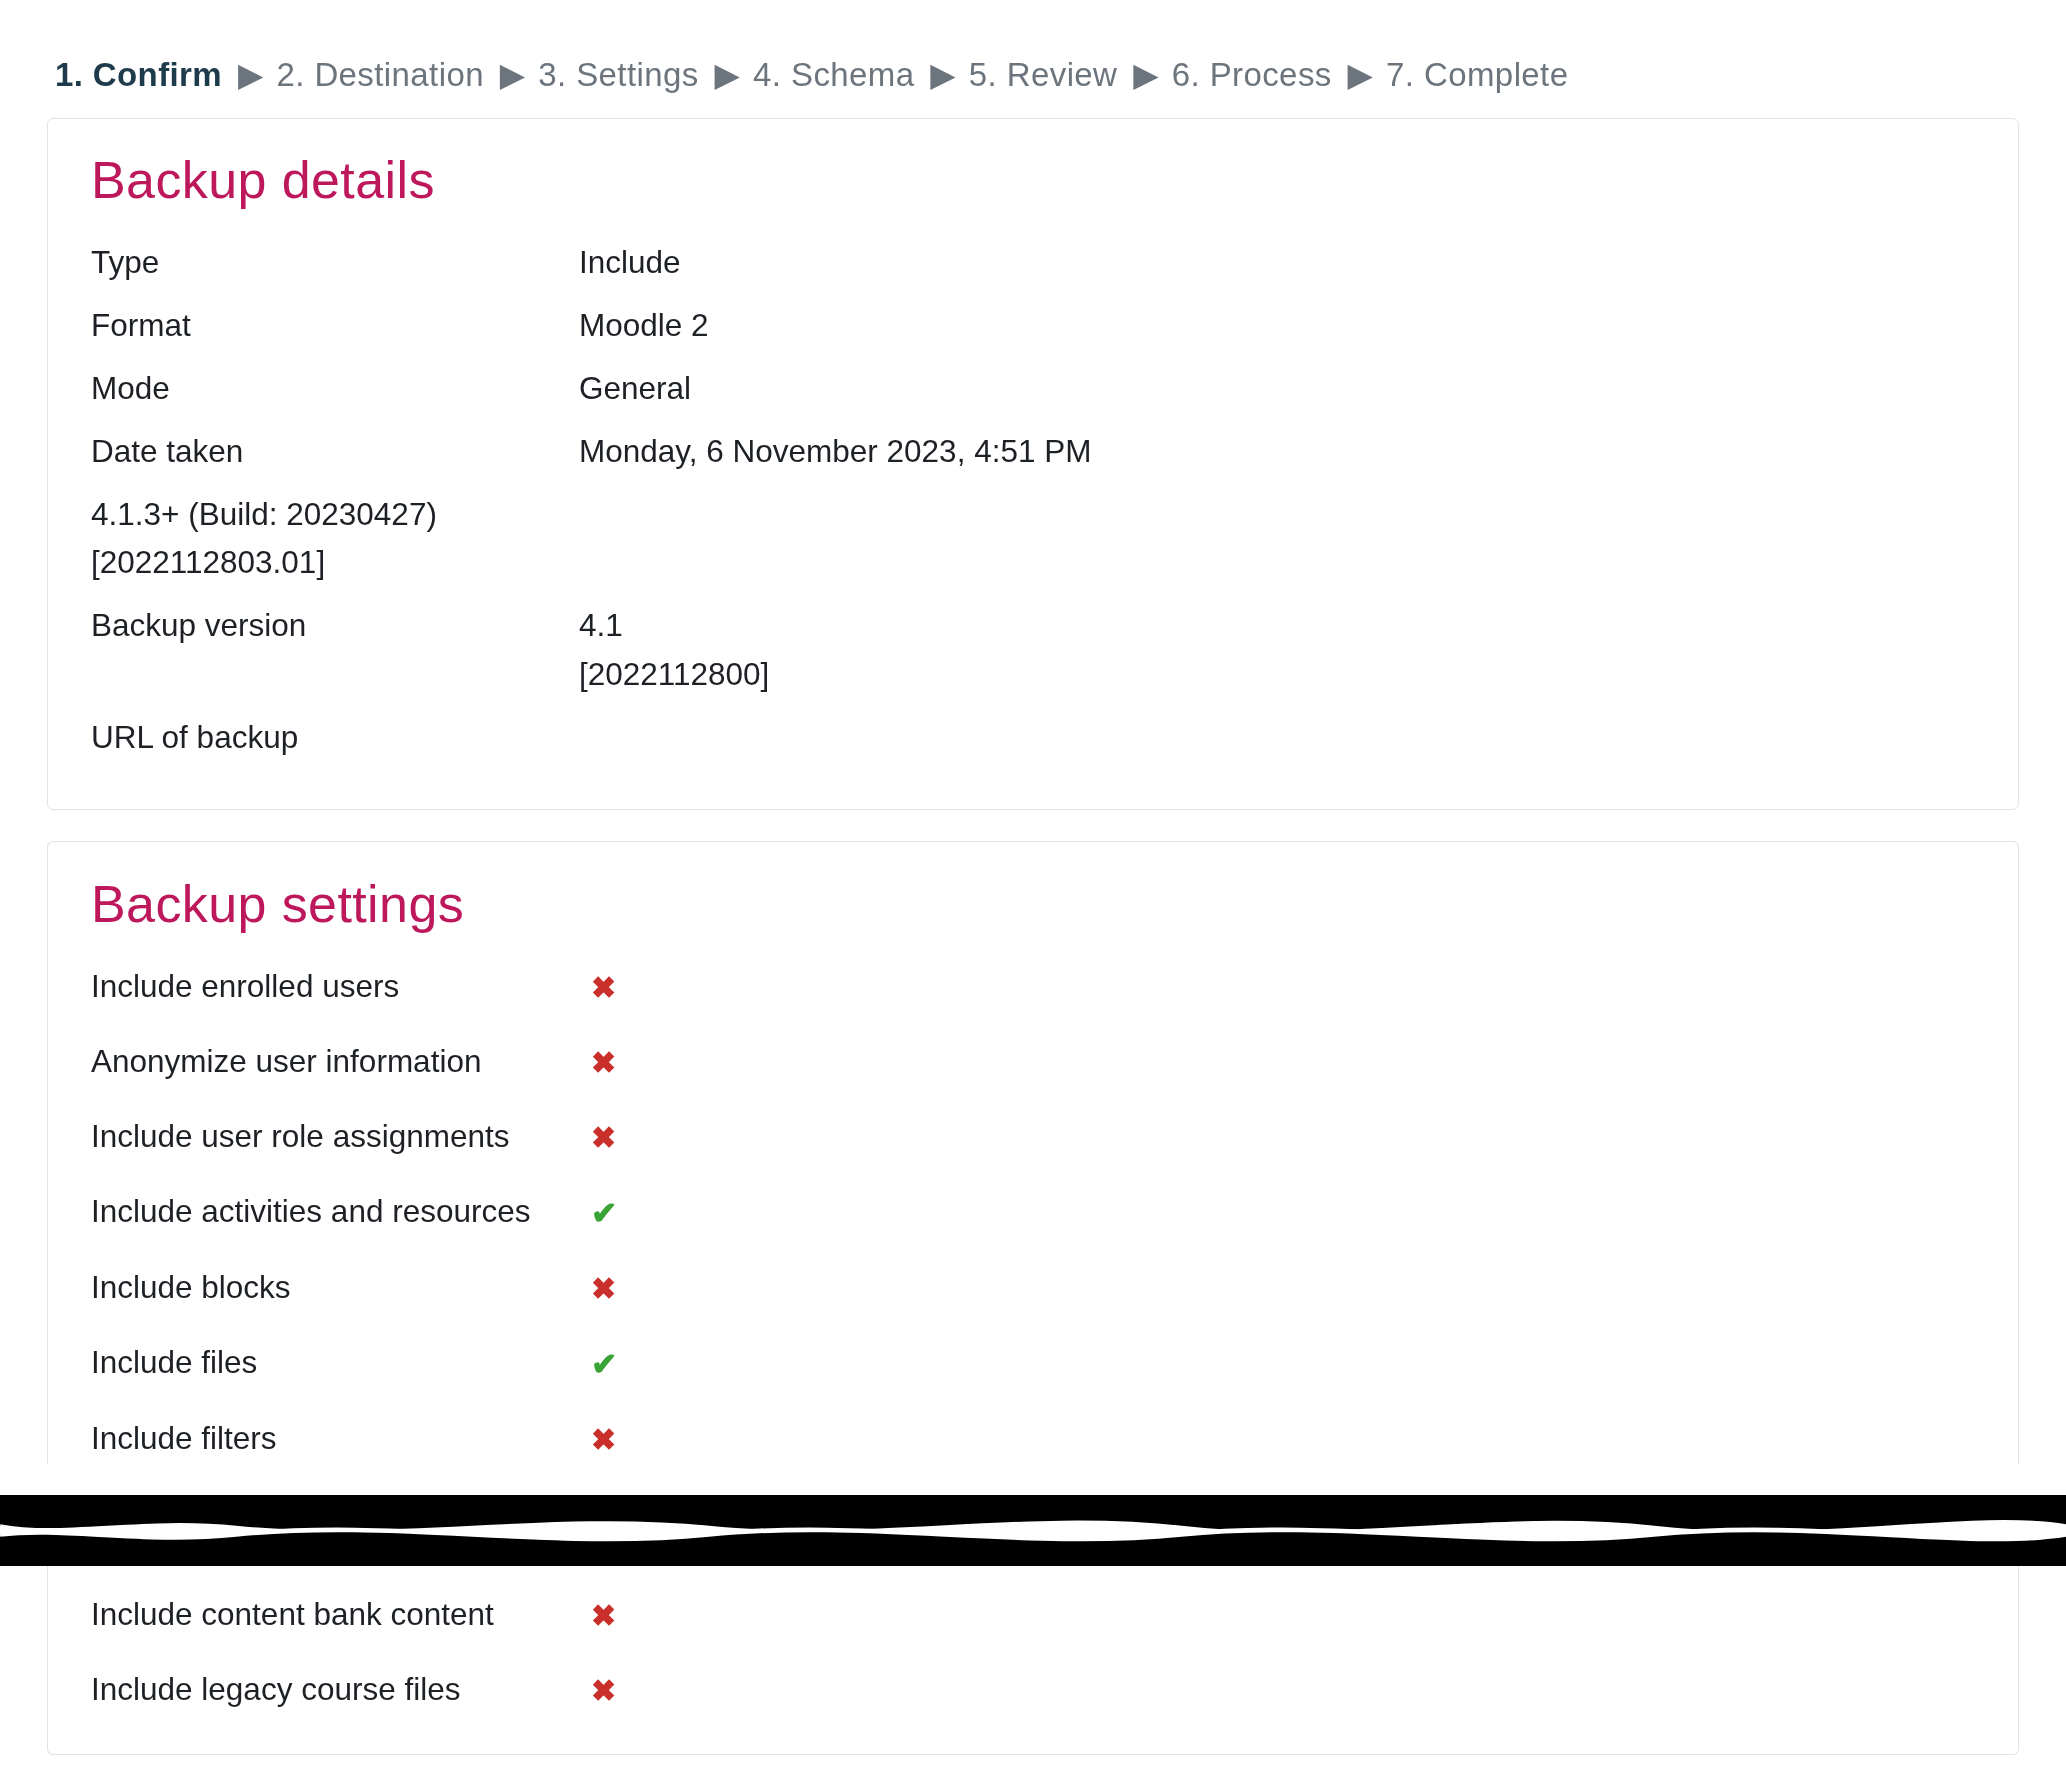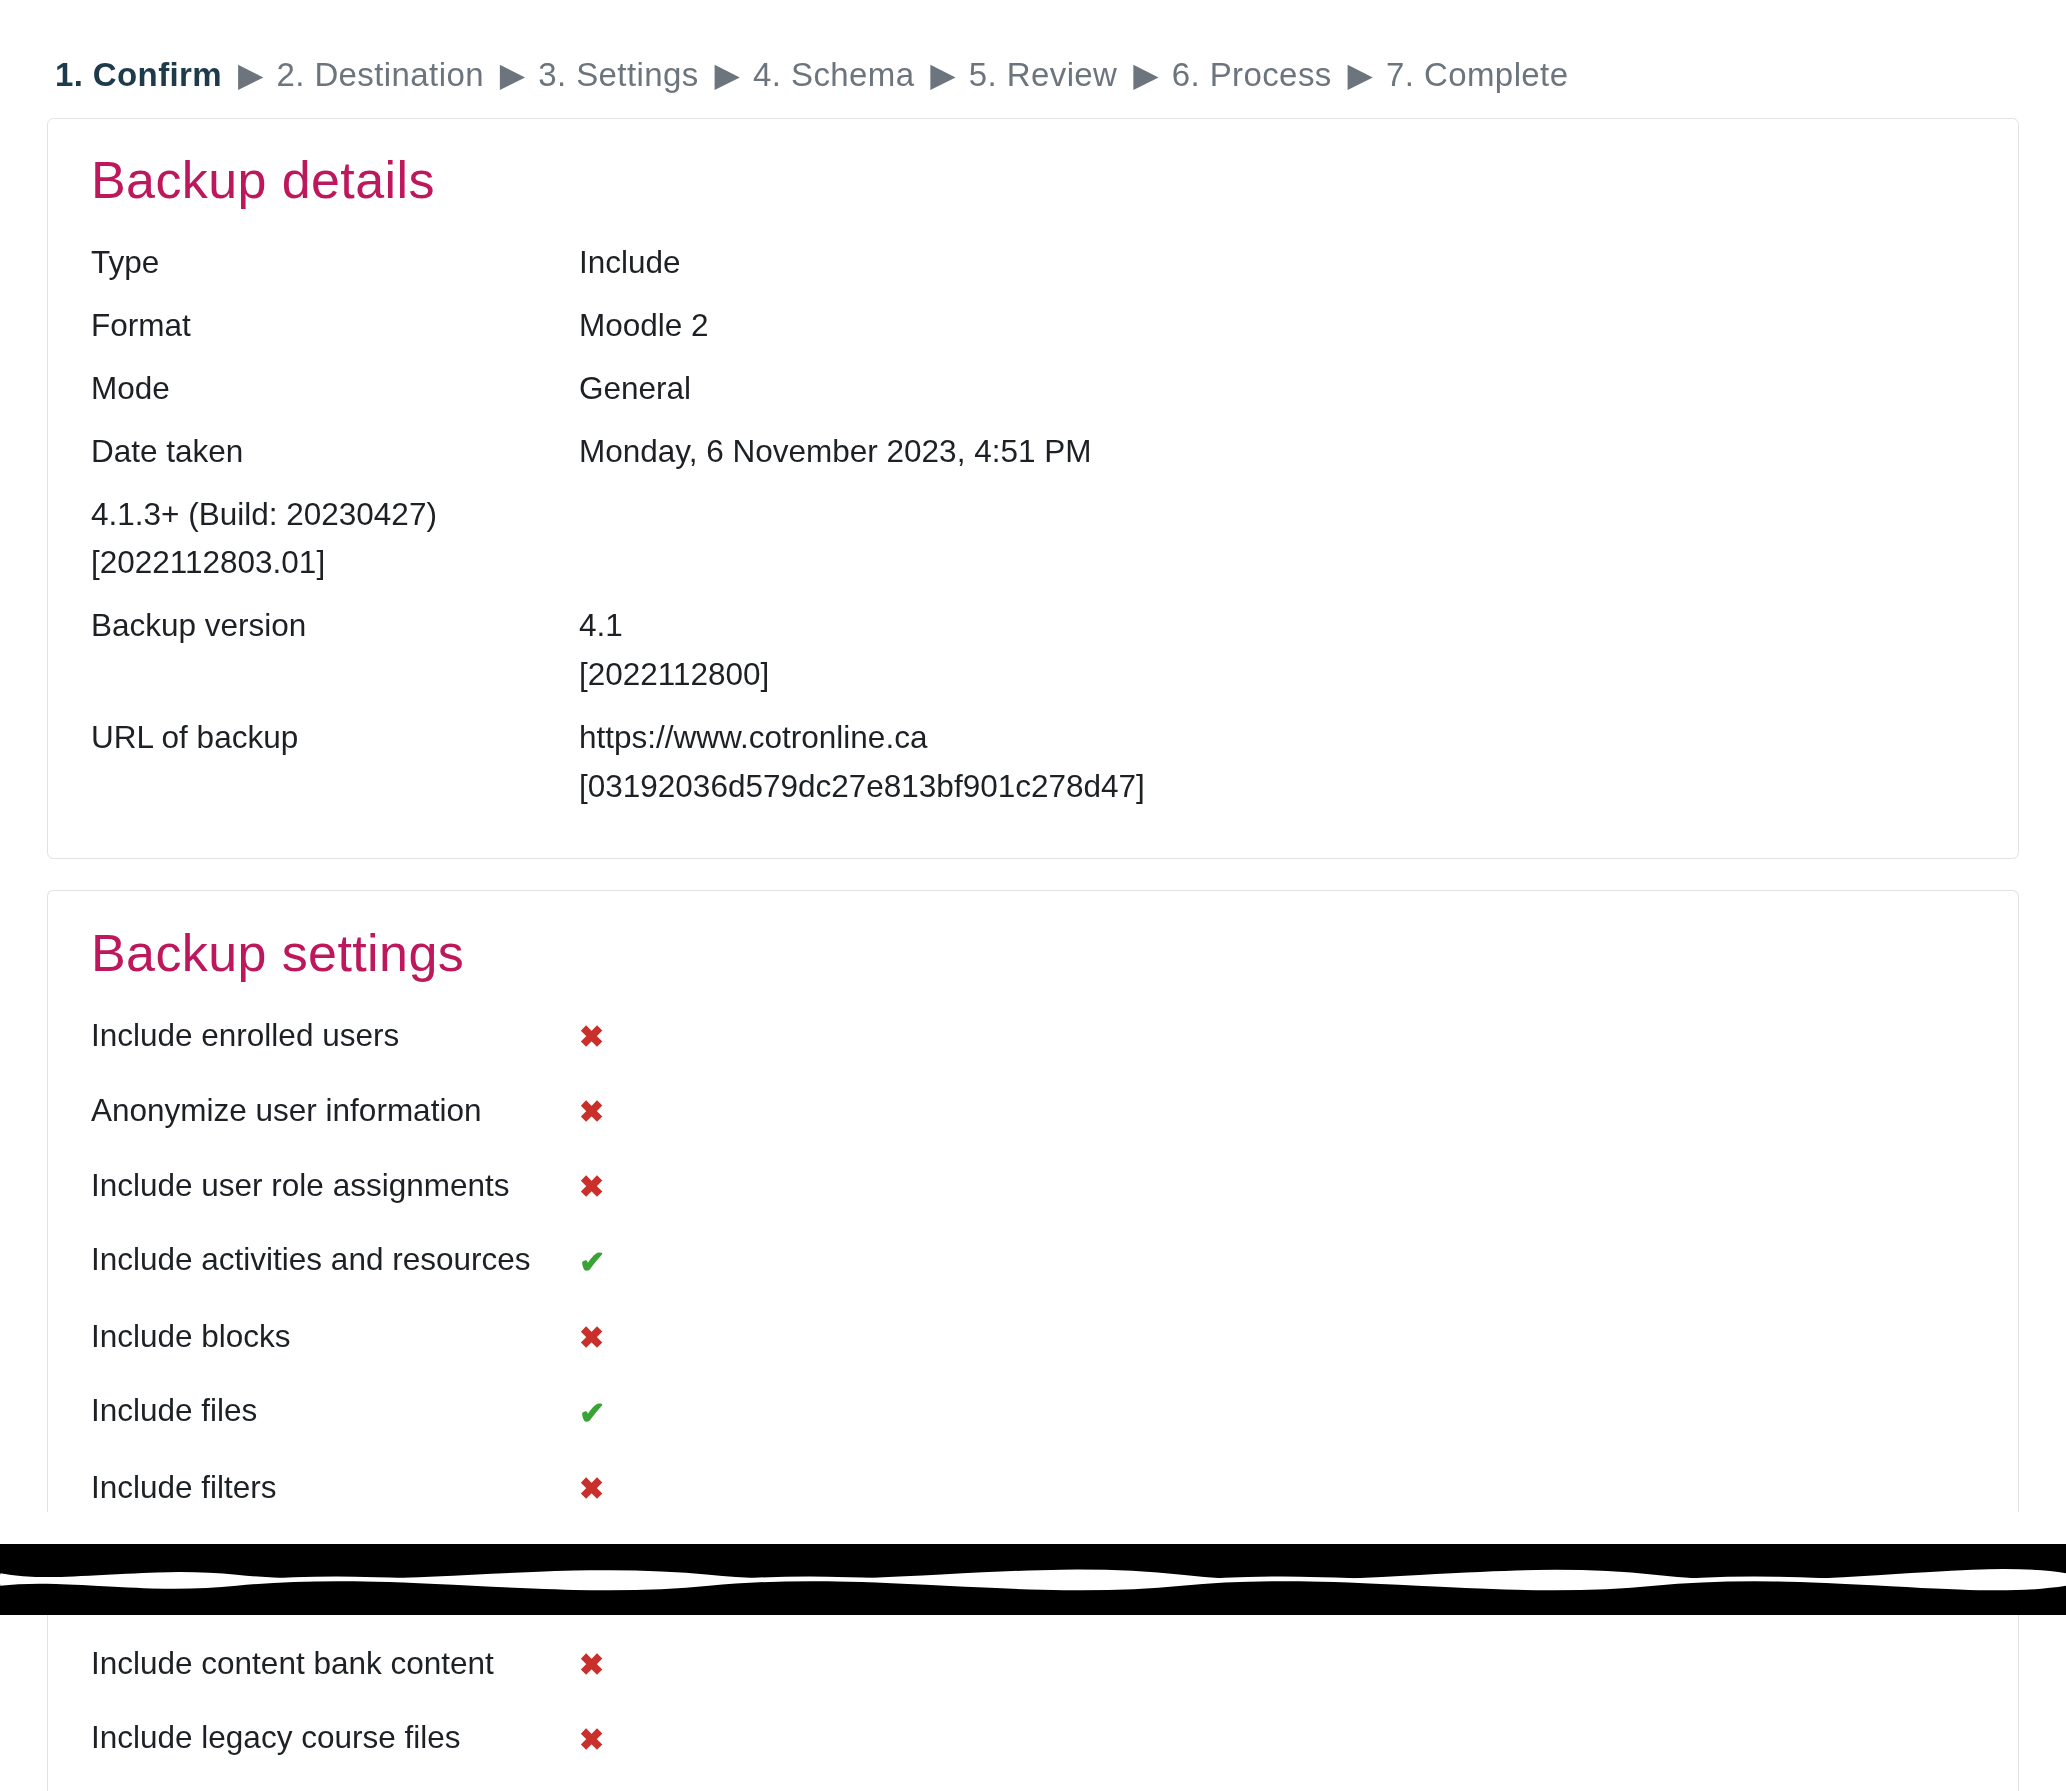--- a/index.html
+++ b/index.html
@@ -70,20 +70,21 @@
     flex-shrink: 0;
   }
   .row .value {
     flex: 1 1 auto;
   }
   .row .value .line2 {
     display: block;
   }
   .settings-row {
     margin-bottom: 25px;
+    gap: 12px;
   }
 
   
   .icon {
     display: inline-block;
     vertical-align: middle;
   }
   .icon.x {
     color: #c9302c;
     font-size: 30px;
@@ -155,24 +156,20 @@
     </div>
     <div class="row">
       <div class="label">Backup version</div>
       <div class="value">
         <span>4.1</span>
         <span class="line2">[2022112800]</span>
       </div>
     </div>
     <div class="row" style="margin-bottom:23.6px;">
       <div class="label">URL of backup</div>
-      <div class="value">
-        <span>https://www.cotronline.ca</span>
-        <span class="line2">[03192036d579dc27e813bf901c278d47]</span>
-      </div>
     </div>
   </div>
 
   <div class="card" style="padding-bottom:0; border-bottom:none; border-bottom-left-radius:0; border-bottom-right-radius:0;">
     <h2>Backup settings</h2>
 
     <div class="row settings-row">
       <div class="label">Include enrolled users</div>
       <div class="value"><span class="icon x">✖</span></div>
     </div>

